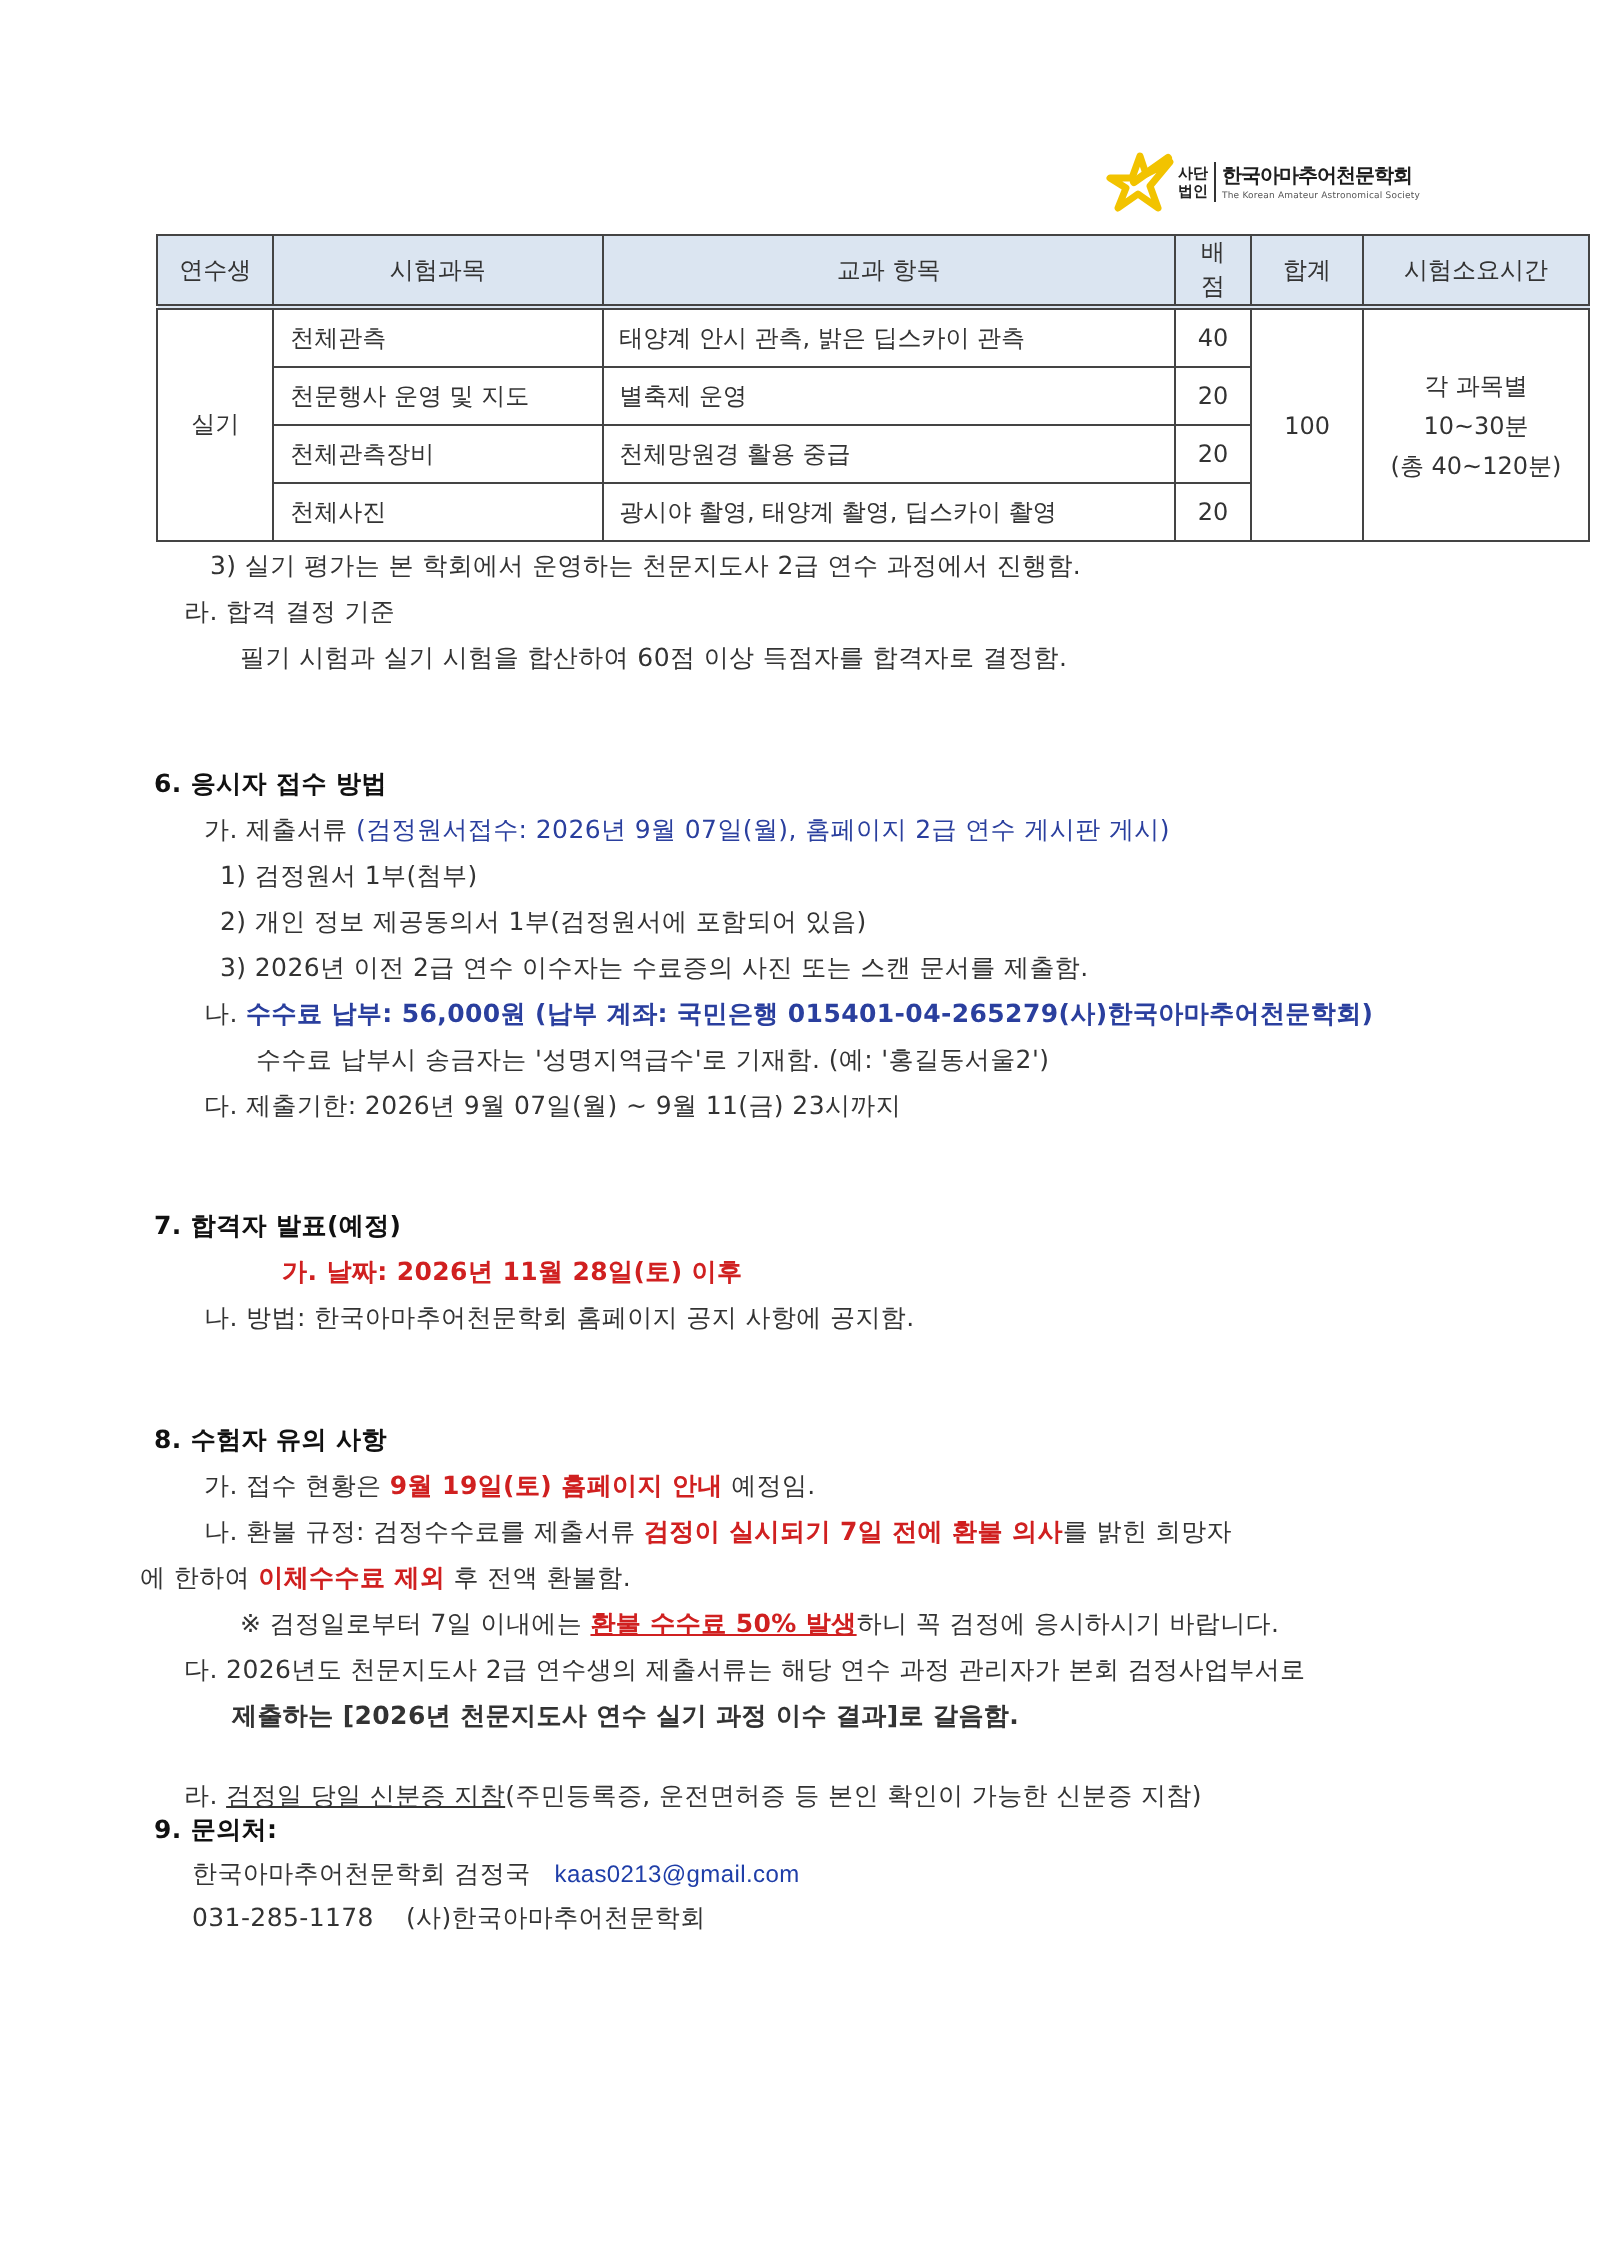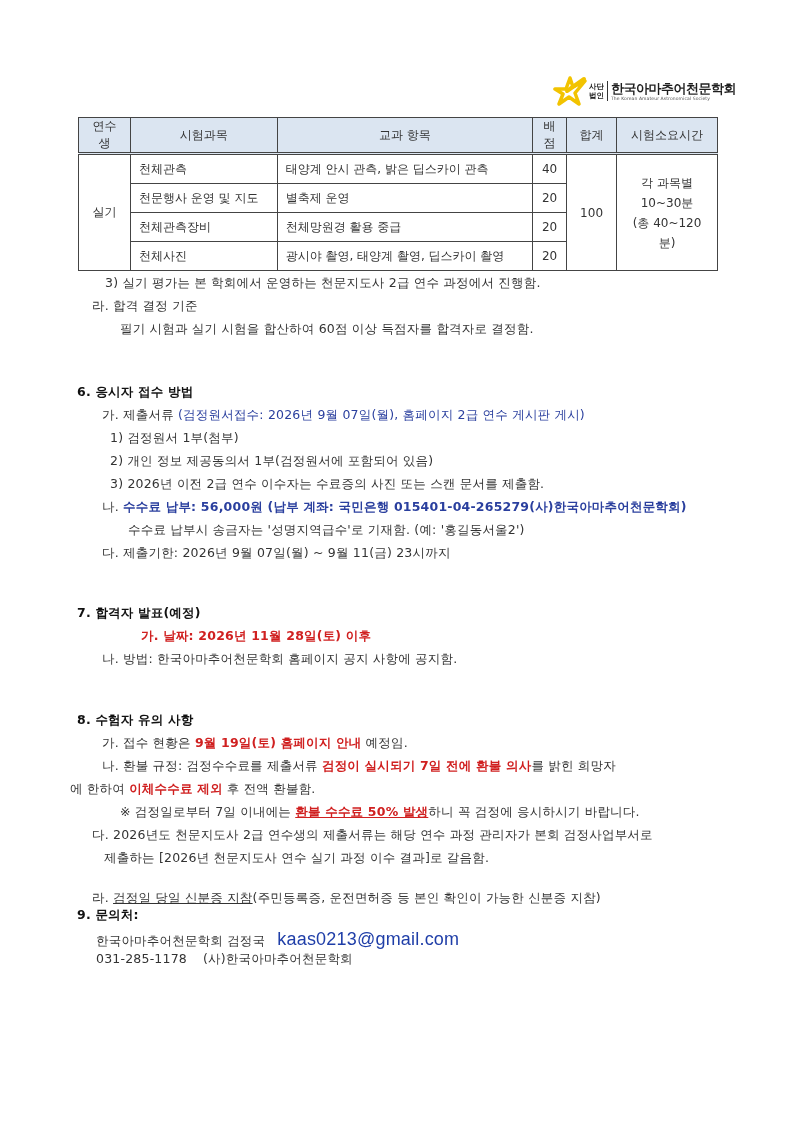--- a/index.html
+++ b/index.html
@@ -9,43 +9,43 @@
     color: #222222;
   }
   .page { position: absolute; left: 0; top: 0; width: 800px; height: 1132px; }
 
   
   .logo { position: absolute; left: 553px; top: 75px; height: 32px; display: flex; align-items: center; }
   .logo .star { width: 34px; height: 30px; }
   .logo .corp { display: flex; flex-direction: column; font-size: 7.5px; line-height: 9px; font-weight: bold; color: #222; margin-left: 2px; margin-right: 3px; }
   .logo .sep { width: 1px; height: 20px; background: #333; margin-right: 3px; }
   .logo .names { display: flex; flex-direction: column; }
-  .logo .kname { font-size: 13px; font-weight: bold; letter-spacing: -0.5px; color: #1e1e1e; line-height: 15px; }
+  .logo .kname { font-size: 10px; font-weight: bold; letter-spacing: -0.5px; color: #1e1e1e; line-height: 15px; }
   .logo .ename { font-size: 4.5px; color: #555; line-height: 6px; letter-spacing: 0.1px; white-space: nowrap; }
 
   
   table.exam {
-    position: absolute; left: 78px; top: 117px; width: 640px;
+    position: absolute; left: 78px; top: 117px; width: 717px;
     border-collapse: collapse; font-size: 12px; color: #333;
     border: 1.5px solid #333;
   }
   table.exam th, table.exam td { border: 1px solid #444; padding: 0 8px; height: 28px; }
   table.exam th { background: #dbe5f1; font-weight: normal; text-align: center; height: 30px; border-bottom: 3px double #444; color: #333; }
   table.exam td.c { text-align: center; }
   table.exam td.l { text-align: left; }
 
   
   .line { position: absolute; font-size: 12.5px; white-space: nowrap; color: #333; letter-spacing: 0.2px; }
   .h { font-weight: bold; color: #111; font-size: 12.5px; }
   .blue { color: #2a3f9e; }
   .blueb { color: #2a3f9e; font-weight: bold; }
   .redb { color: #d02020; font-weight: bold; }
   .u { text-decoration: underline; }
   .redu { color: #d02020; text-decoration: underline; font-weight: bold; }
-  .email { color: #1f3ea8; font-family: "Liberation Sans", sans-serif; font-size: 18px; }
+  .email { color: #1f3ea8; font-family: "Liberation Sans", sans-serif; font-size: 12px; }
 </style>
 </head>
 <body>
 
 <div class="page">
 
   <div class="logo">
     <svg class="star" viewBox="0 0 34 30">
       <path d="M2 13 L13 13 L17 2 L20 11 L32 5 L22 17 L26 28 L16 21 L6 28 L10 18 Z" fill="none" stroke="#f2c300" stroke-width="3.5" stroke-linejoin="round"></path>
       <path d="M14 15 L31 3" stroke="#f2c300" stroke-width="4" stroke-linecap="round"></path>
@@ -139,21 +139,21 @@
   <div class="line" style="left:102px; top:758px;">
     <span>나. 환불 규정: 검정수수료를 제출서류 </span><span class="redb">검정이 실시되기 7일 전에 환불 의사</span><span>를 밝힌 희망자</span>
   </div>
   <div class="line" style="left:70px; top:781px;">
     <span>에 한하여 </span><span class="redb">이체수수료 제외</span><span> 후 전액 환불함.</span>
   </div>
   <div class="line" style="left:120px; top:804px;">
     <span>※ 검정일로부터 7일 이내에는 </span><span class="redu">환불 수수료 50% 발생</span><span>하니 꼭 검정에 응시하시기 바랍니다.</span>
   </div>
   <div class="line" style="left:92px; top:827px;">다. 2026년도 천문지도사 2급 연수생의 제출서류는 해당 연수 과정 관리자가 본회 검정사업부서로</div>
-  <div class="line" style="left:104px; top:850px;">제출하는 [2026년 천문지도사 연수 실기 과정 이수 결과]로 갈음함.</div>
+  <div class="line" style="left:116px; top:850px;font-weight:bold;">제출하는 [2026년 천문지도사 연수 실기 과정 이수 결과]로 갈음함.</div>
   <div class="line" style="left:92px; top:873px;margin-top:17px;">
     <span>라. </span><span class="u">검정일 당일 신분증 지참</span><span>(주민등록증, 운전면허증 등 본인 확인이 가능한 신분증 지참)</span>
   </div>
 
   <div class="line h" style="left:77px; top:907px;">9. 문의처:</div>
   <div class="line" style="left:96px; top:929px;">
     <span>한국아마추어천문학회 검정국</span><span style="display:inline-block;width:12px;"></span><span class="email">kaas0213@gmail.com</span>
   </div>
   <div class="line" style="left:96px; top:951px;">
     <span>031-285-1178</span><span style="display:inline-block;width:16px;"></span><span>(사)한국아마추어천문학회</span>

